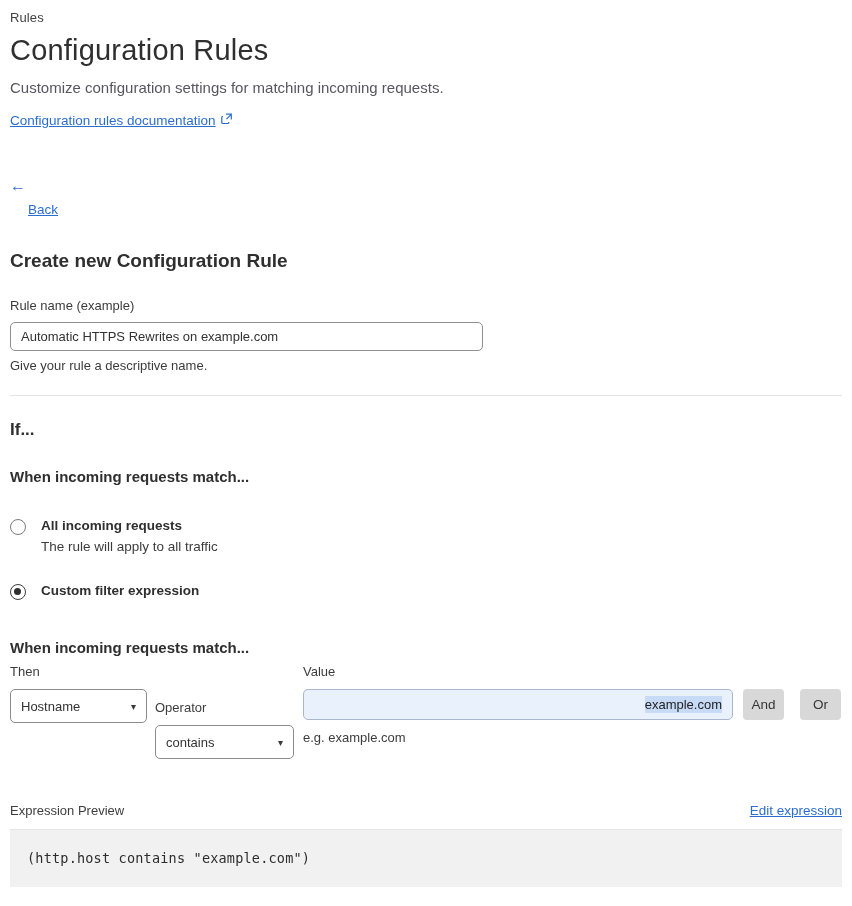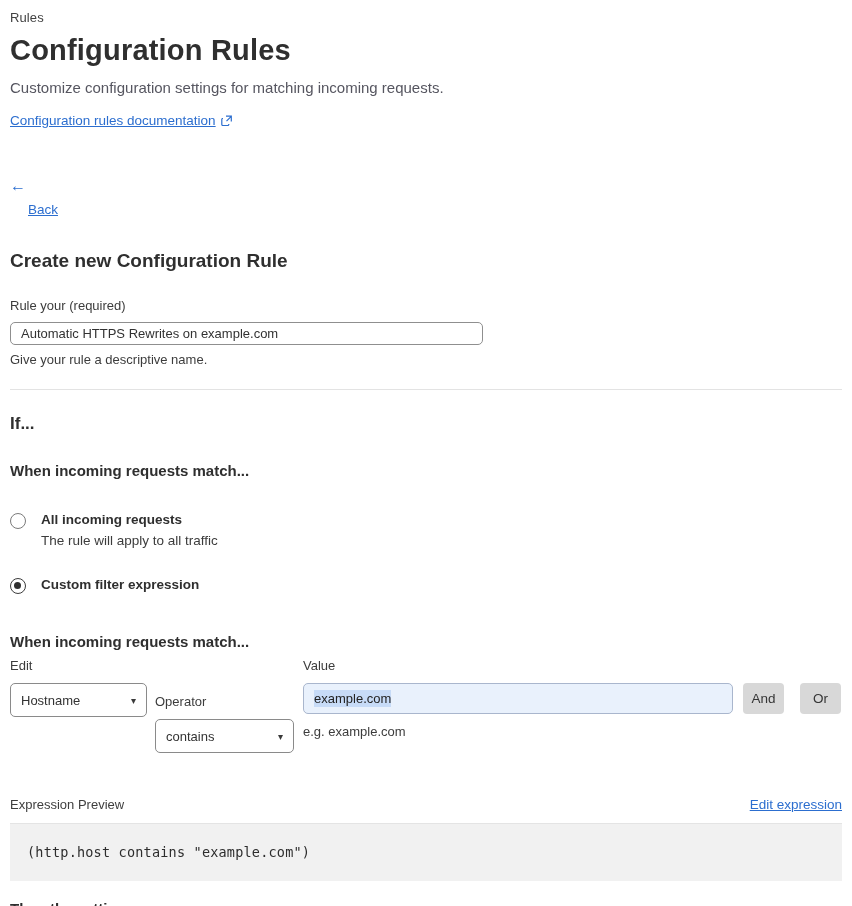--- a/index.html
+++ b/index.html
@@ -6,32 +6,32 @@
   html, body { background: #ffffff; }
   body {
     width: 852px;
     height: 906px;
     font-family: "Liberation Sans", sans-serif;
     color: #313131;
     padding: 10px 10px 0 10px;
     overflow: hidden;
   }
   .breadcrumb { font-size: 13px; color: #424242; font-weight: 400; letter-spacing: .1px; }
-  .page-title { font-size: 29px; font-weight: 700; color: #2f2f2f; margin-top: 9px; letter-spacing: .2px; }
+  .page-title { font-size: 29px; font-weight: 400; color: #2f2f2f; margin-top: 9px; letter-spacing: .2px; }
   .subtitle { font-size: 15px; color: #565660; margin-top: 12px; }
   a.link { color: #2c6ecf; text-decoration: underline; font-size: 13.5px; cursor: pointer; }
-  .doc-link-row { margin-top: 17px; display: flex; align-items: center; gap: 5px; }
+  .doc-link-row { margin-top: 17px; display: flex; gap: 5px; }
   .ext-icon svg { display: block; }
   .back-row { margin-top: 27px; display: flex; align-items: center; }
   .back-arrow { color: #2c6ecf; font-size: 16px; margin-right: 2px; text-decoration: none; }
   .section-heading { font-size: 19px; font-weight: 700; color: #2f2f2f; margin-top: 33px; }
   .field-label { font-size: 13px; color: #3c3c3c; margin-top: 26px; }
   .rule-name-input {
     margin-top: 9px;
-    width: 473px; height: 23px;
+    width: 473px; height: 29px;
     border: 1px solid #8f8f8f; border-radius: 5px;
     font-family: "Liberation Sans", sans-serif;
     font-size: 13px; color: #323232;
     padding: 0 10px;
     outline: none;
     background: #fff;
   }
   .help-text { font-size: 13px; color: #3c3c3c; margin-top: 7px; }
   .divider { border: none; border-top: 1px solid #e3e3e3; margin-top: 22px; }
   .if-heading { font-size: 17px; font-weight: 700; color: #2f2f2f; margin-top: 24px; }
@@ -66,20 +66,21 @@
   .operator-select { width: 139px; margin-left: 8px; }
   .col-operator { margin-left: 8px; margin-top: 36px; }
   .col-value { margin-left: 9px; }
   .value-input {
     width: 430px; height: 31px;
     border: 1px solid #a9b6cd; border-radius: 5px;
     background: #e9f1fc;
     display: flex; align-items: center;
     padding: 0 10px; font-size: 13px; color: #222;
     cursor: text;
+    justify-content: flex-end;
   }
   .value-selection { background: #c7dbf7; padding: 1px 0; }
   .logic-button {
     height: 31px; width: 41px;
     background: #d8d8d8; border: none; border-radius: 4px;
     font-family: "Liberation Sans", sans-serif;
     font-size: 13.5px; color: #363636;
     cursor: pointer;
   }
   .and-btn { margin-left: 10px; }
@@ -119,21 +120,21 @@
   </span>
 </div>
 
 <div class="back-row">
   <span class="back-arrow">←</span>
   <a class="link" style="color: rgb(44, 110, 207); margin-top: 47px;">Back</a>
 </div>
 
 <h2 class="section-heading">Create new Configuration Rule</h2>
 
-<div class="field-label">Rule your (required)</div>
+<div class="field-label">Rule name (example)</div>
 <input class="rule-name-input" type="text" value="Automatic HTTPS Rewrites on example.com" style="">
 <div class="help-text">Give your rule a descriptive name.</div>
 
 <hr class="divider">
 
 <h3 class="if-heading">If...</h3>
 <h4 class="match-heading">When incoming requests match...</h4>
 
 <div class="radio-row">
   <span class="radio-circle"></span>
@@ -148,21 +149,21 @@
   <span>
     <div class="radio-label">Custom filter expression</div>
   </span>
 </div>
 
 <h4 class="match-heading" style="margin-top: 39px;">When incoming requests match...</h4>
 
 <div class="builder">
   <div class="builder-row">
     <div class="builder-col">
-      <div class="builder-label">Edit</div>
+      <div class="builder-label">Then</div>
       <div class="select-box field-select">
         <span>Hostname</span>
         <span class="select-caret">▾</span>
       </div>
     </div>
     <div class="builder-col col-operator">
       <div class="builder-label">Operator</div>
       <div class="select-box operator-select" style="margin-left:0;">
         <span>contains</span>
         <span class="select-caret">▾</span>

